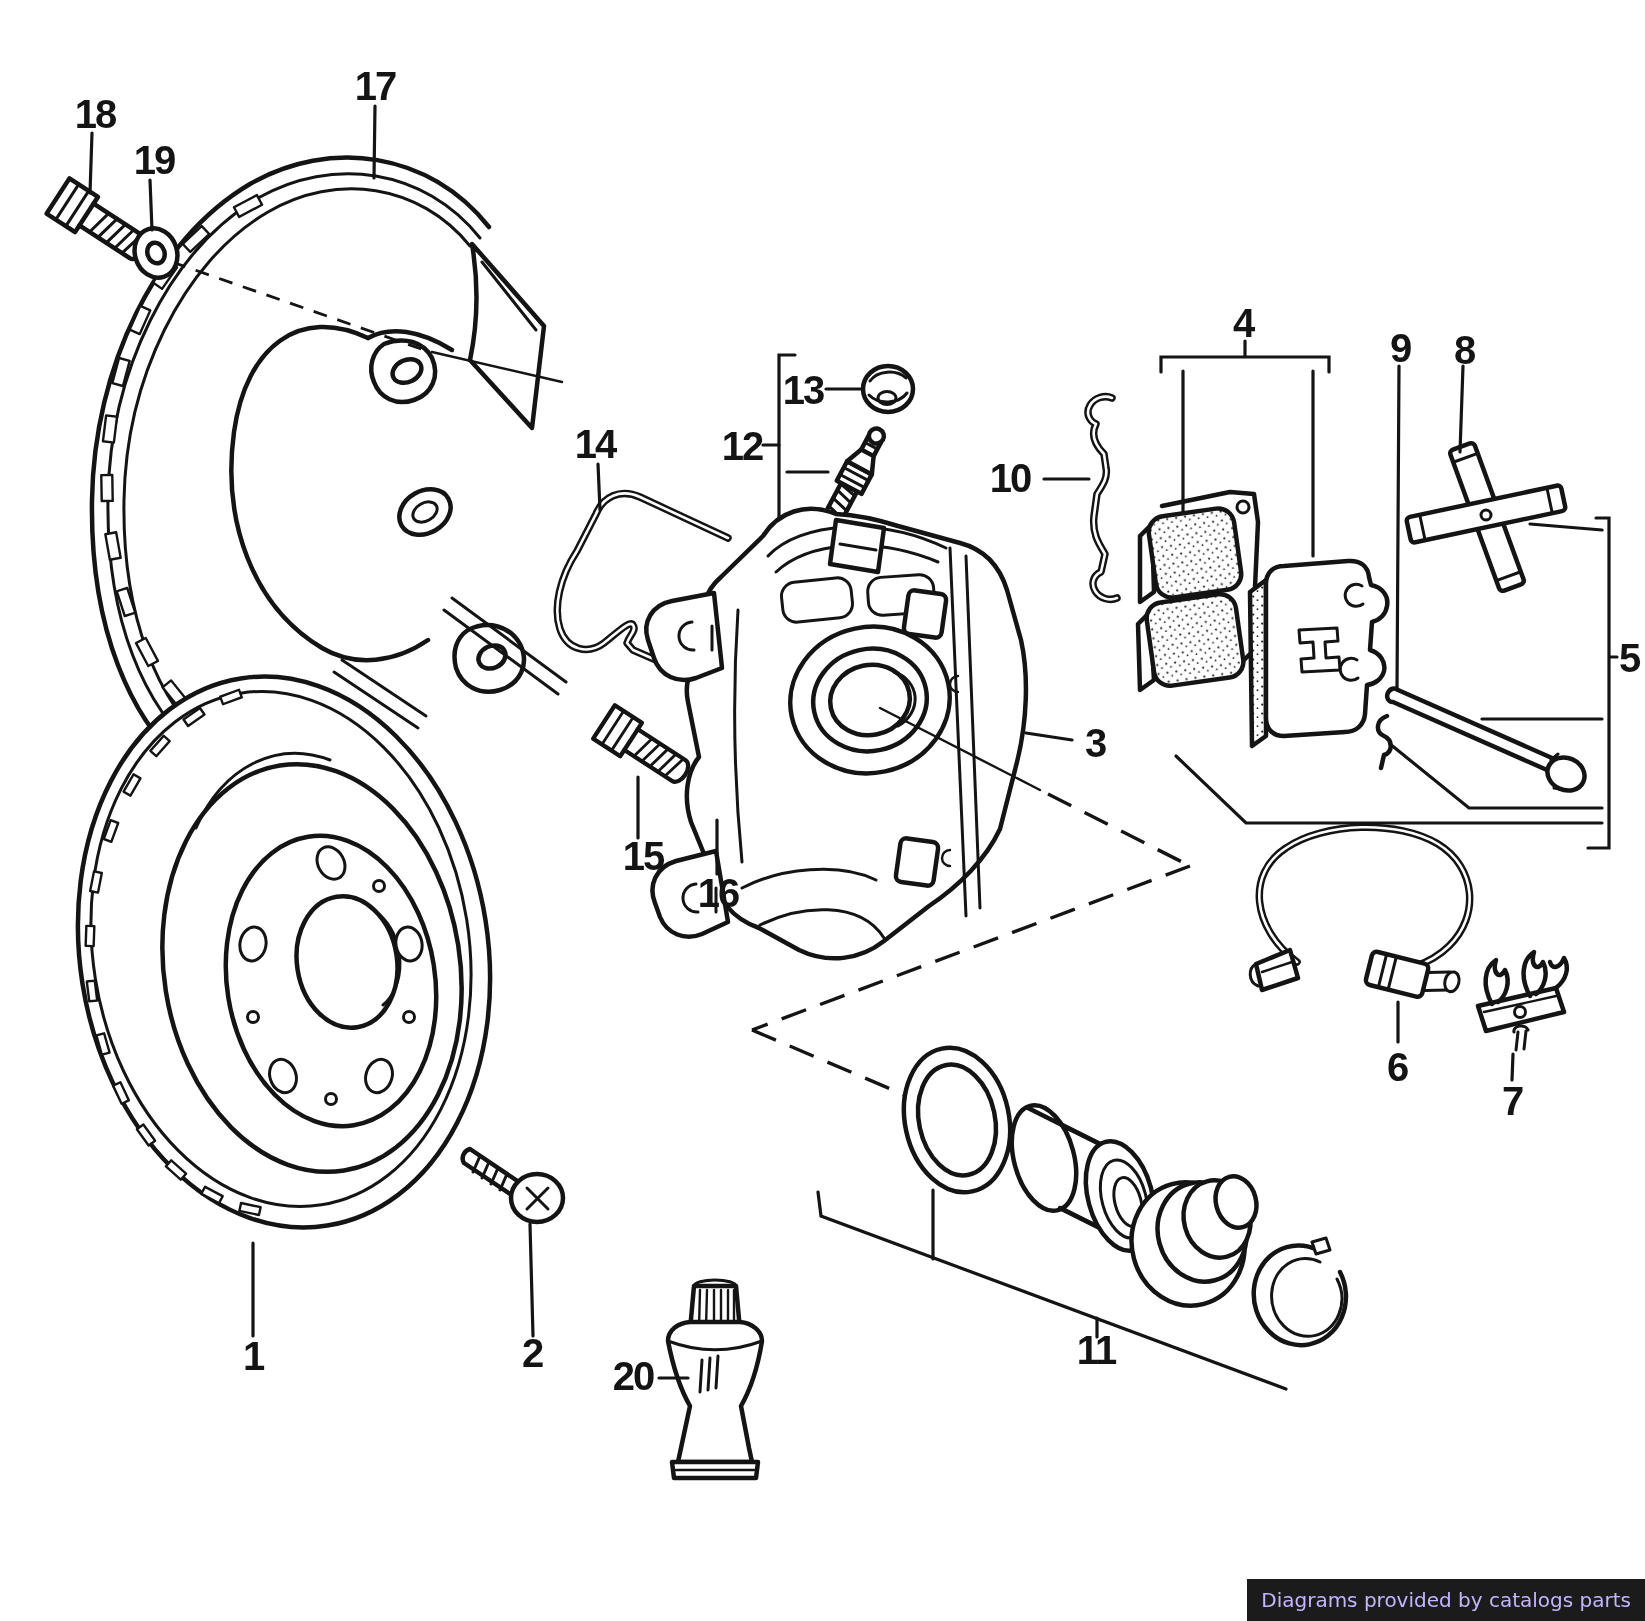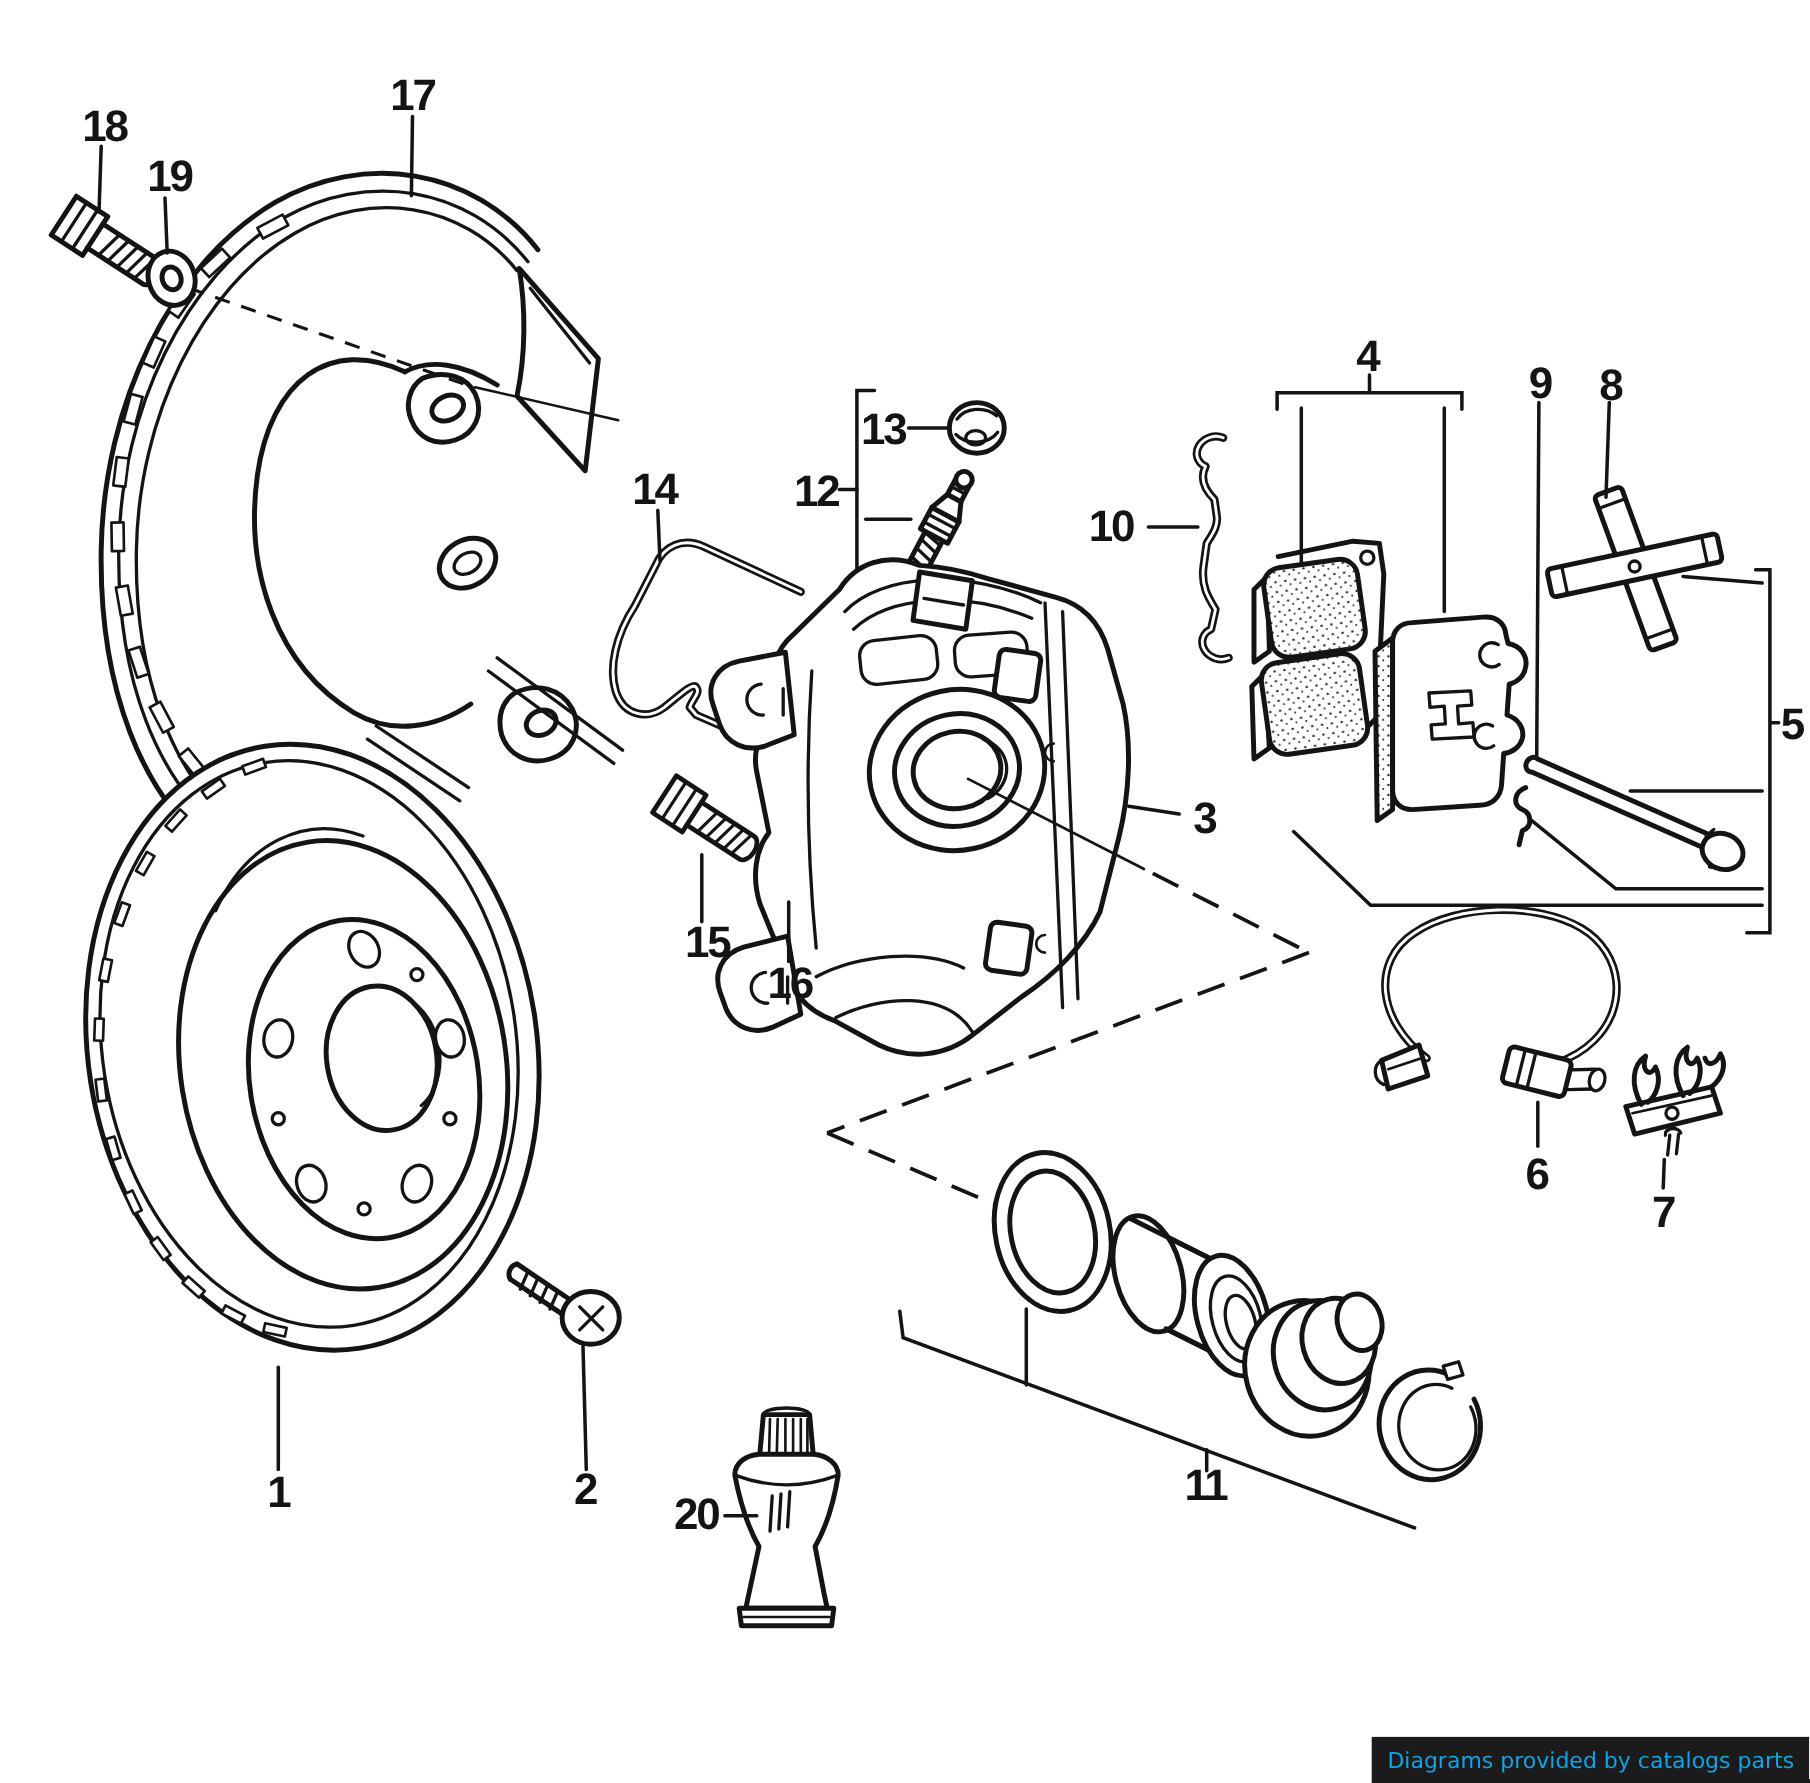--- a/index.html
+++ b/index.html
@@ -11,21 +11,21 @@
   .thin {fill:none;stroke:#141414;stroke-width:2.4;stroke-linecap:round;stroke-linejoin:round;}
   .wfill{fill:#ffffff;}
   .stip {fill:url(#stip);}
   .wireO{fill:none;stroke:#141414;stroke-width:7.5;stroke-linecap:round;stroke-linejoin:round;}
   .wireI{fill:none;stroke:#ffffff;stroke-width:2.6;stroke-linecap:round;stroke-linejoin:round;}
   .lead {fill:none;stroke:#141414;stroke-width:3.2;stroke-linecap:round;}
   .dash {fill:none;stroke:#141414;stroke-width:3.4;stroke-dasharray:26 15;}
   .dashS{fill:none;stroke:#141414;stroke-width:2.8;stroke-dasharray:14 11;}
   text.call{font:700 40px "Liberation Sans",sans-serif;fill:#141414;letter-spacing:-2px;}
   .badge{position:absolute;right:0;bottom:0;height:42px;min-width:297px;background:#1b1b1b;
-         color:#0ea5e9;display:flex;align-items:center;justify-content:center;
+         color:#c4b5fd;display:flex;align-items:center;justify-content:center;
          font:20px "DejaVu Sans","Liberation Sans",sans-serif;padding:0 14px;box-sizing:border-box;}
 </style>
 </head>
 <body>
 
 <div class="stage">
 <svg width="1645" height="1621" viewBox="0 0 1645 1621">
   <defs>
     <pattern id="stip" patternUnits="userSpaceOnUse" width="9" height="9">
       <rect width="9" height="9" fill="#ffffff"></rect>

